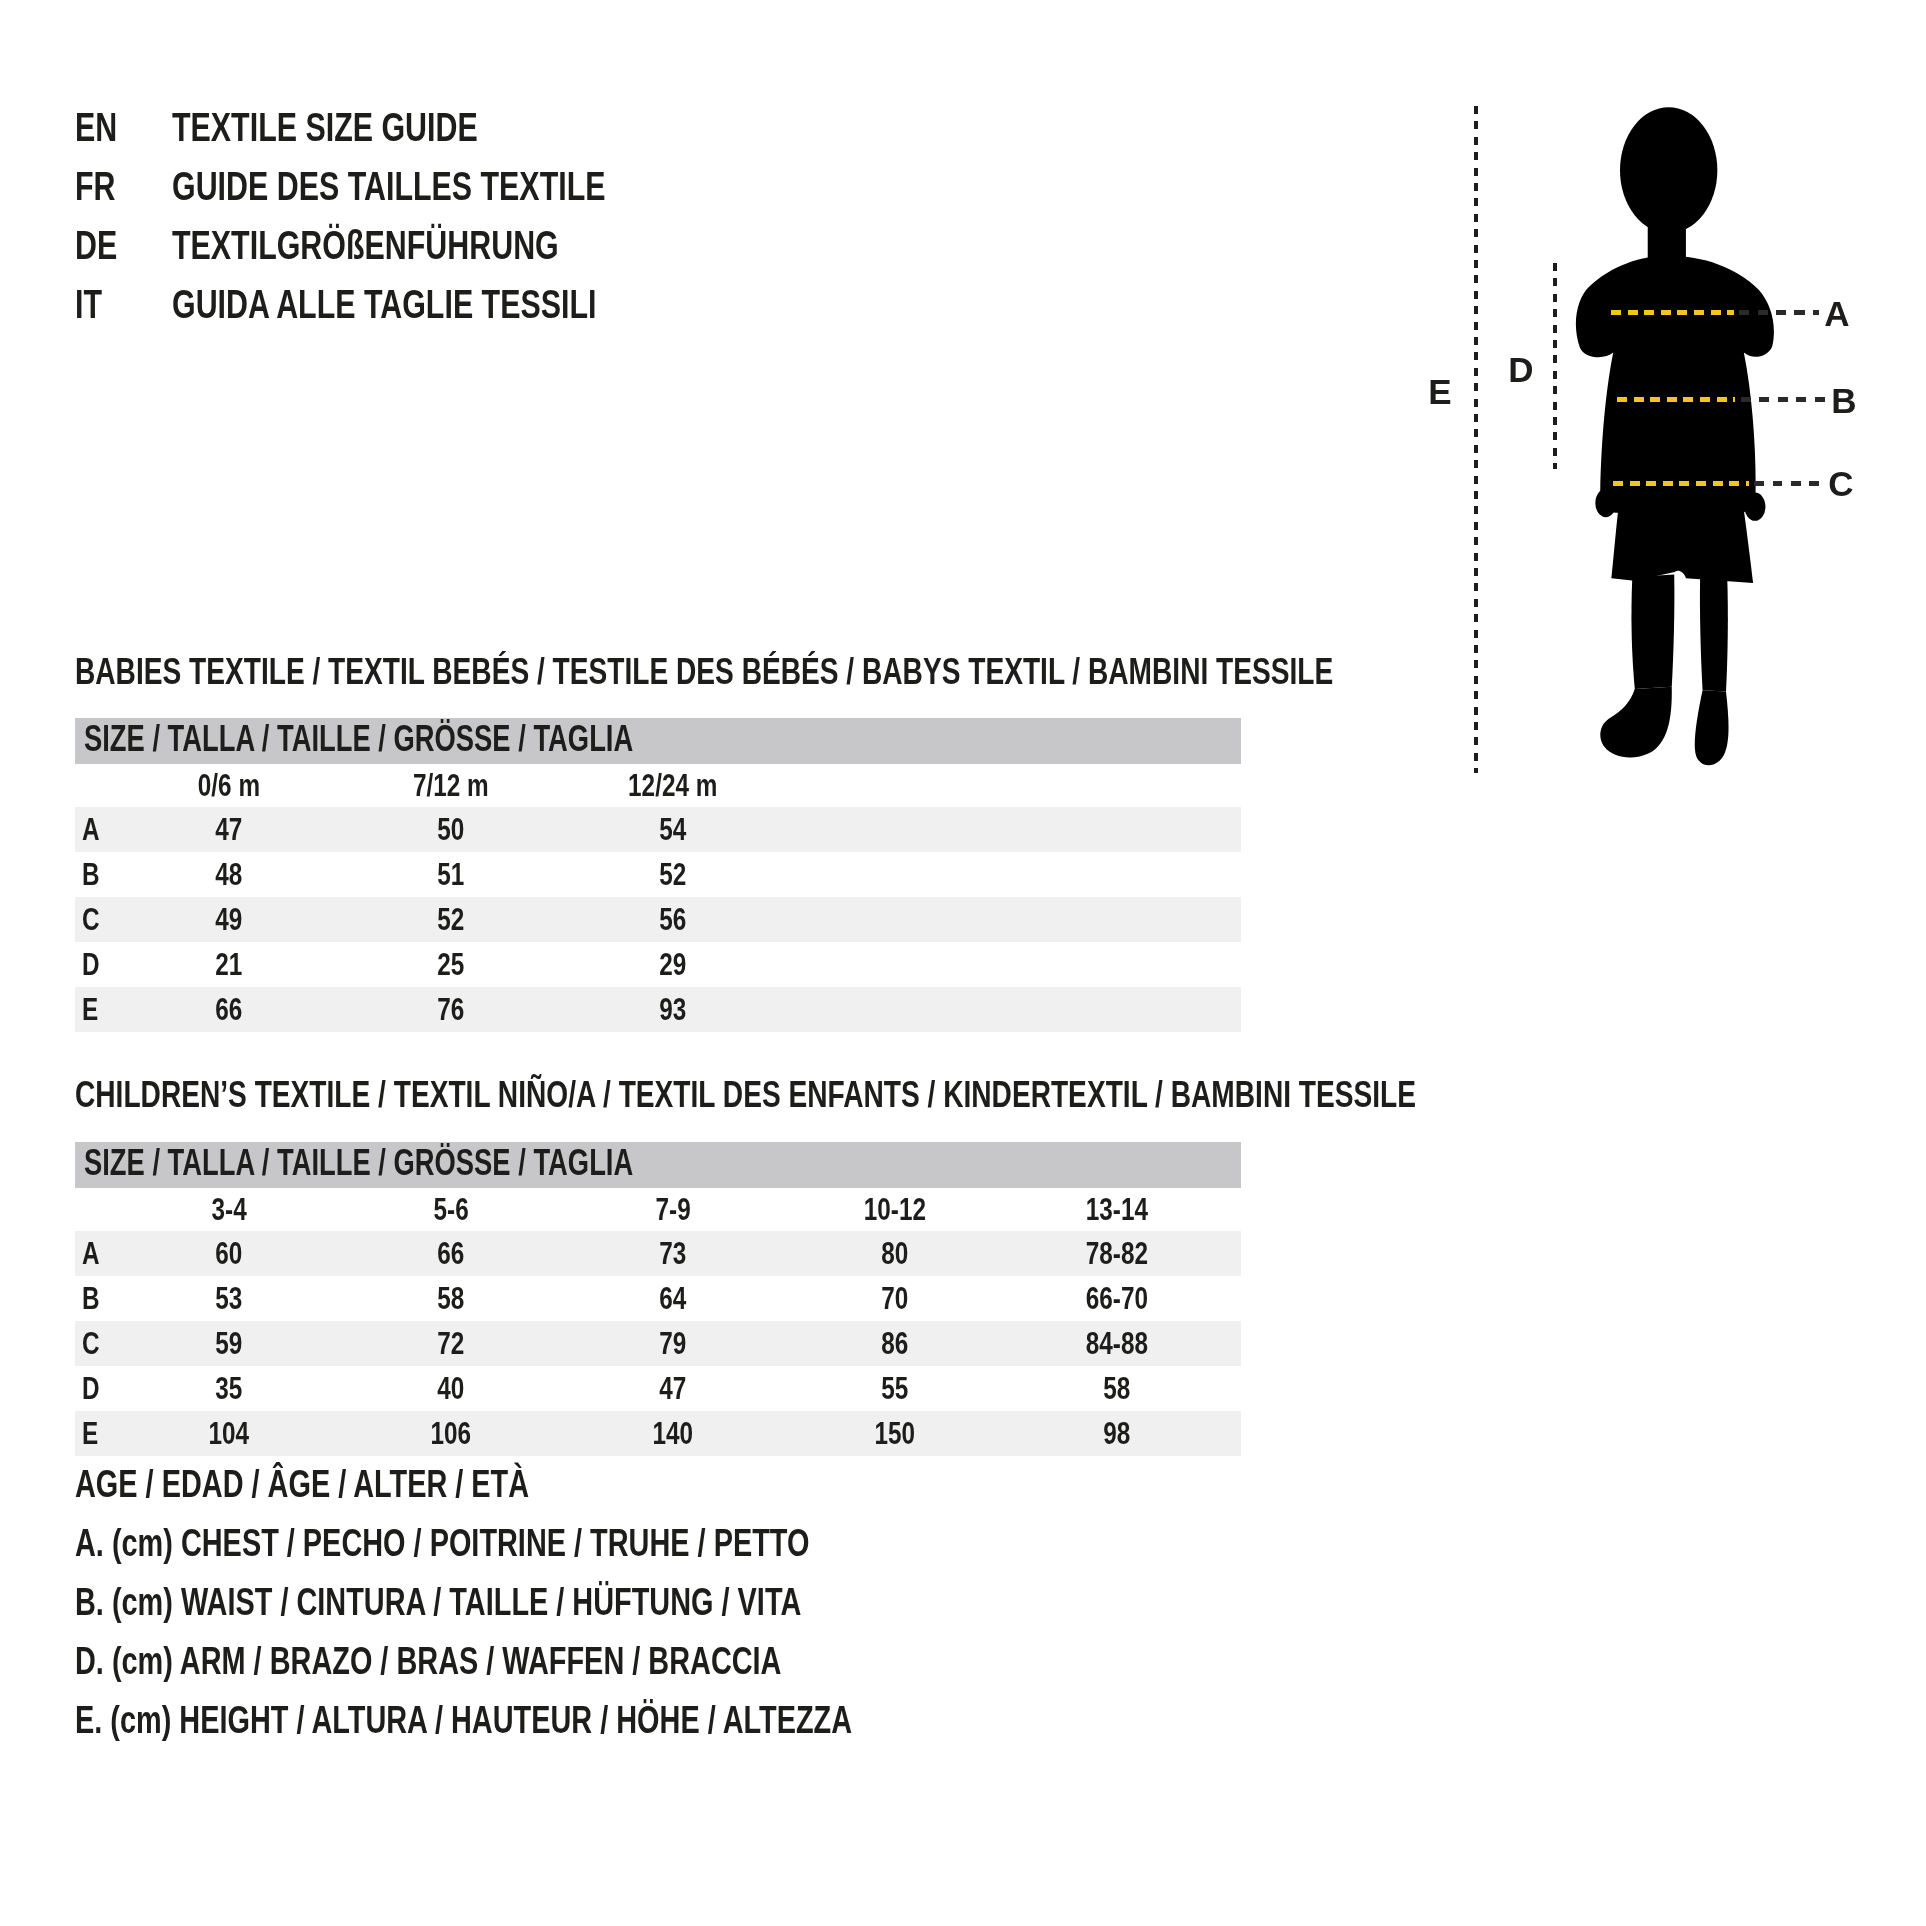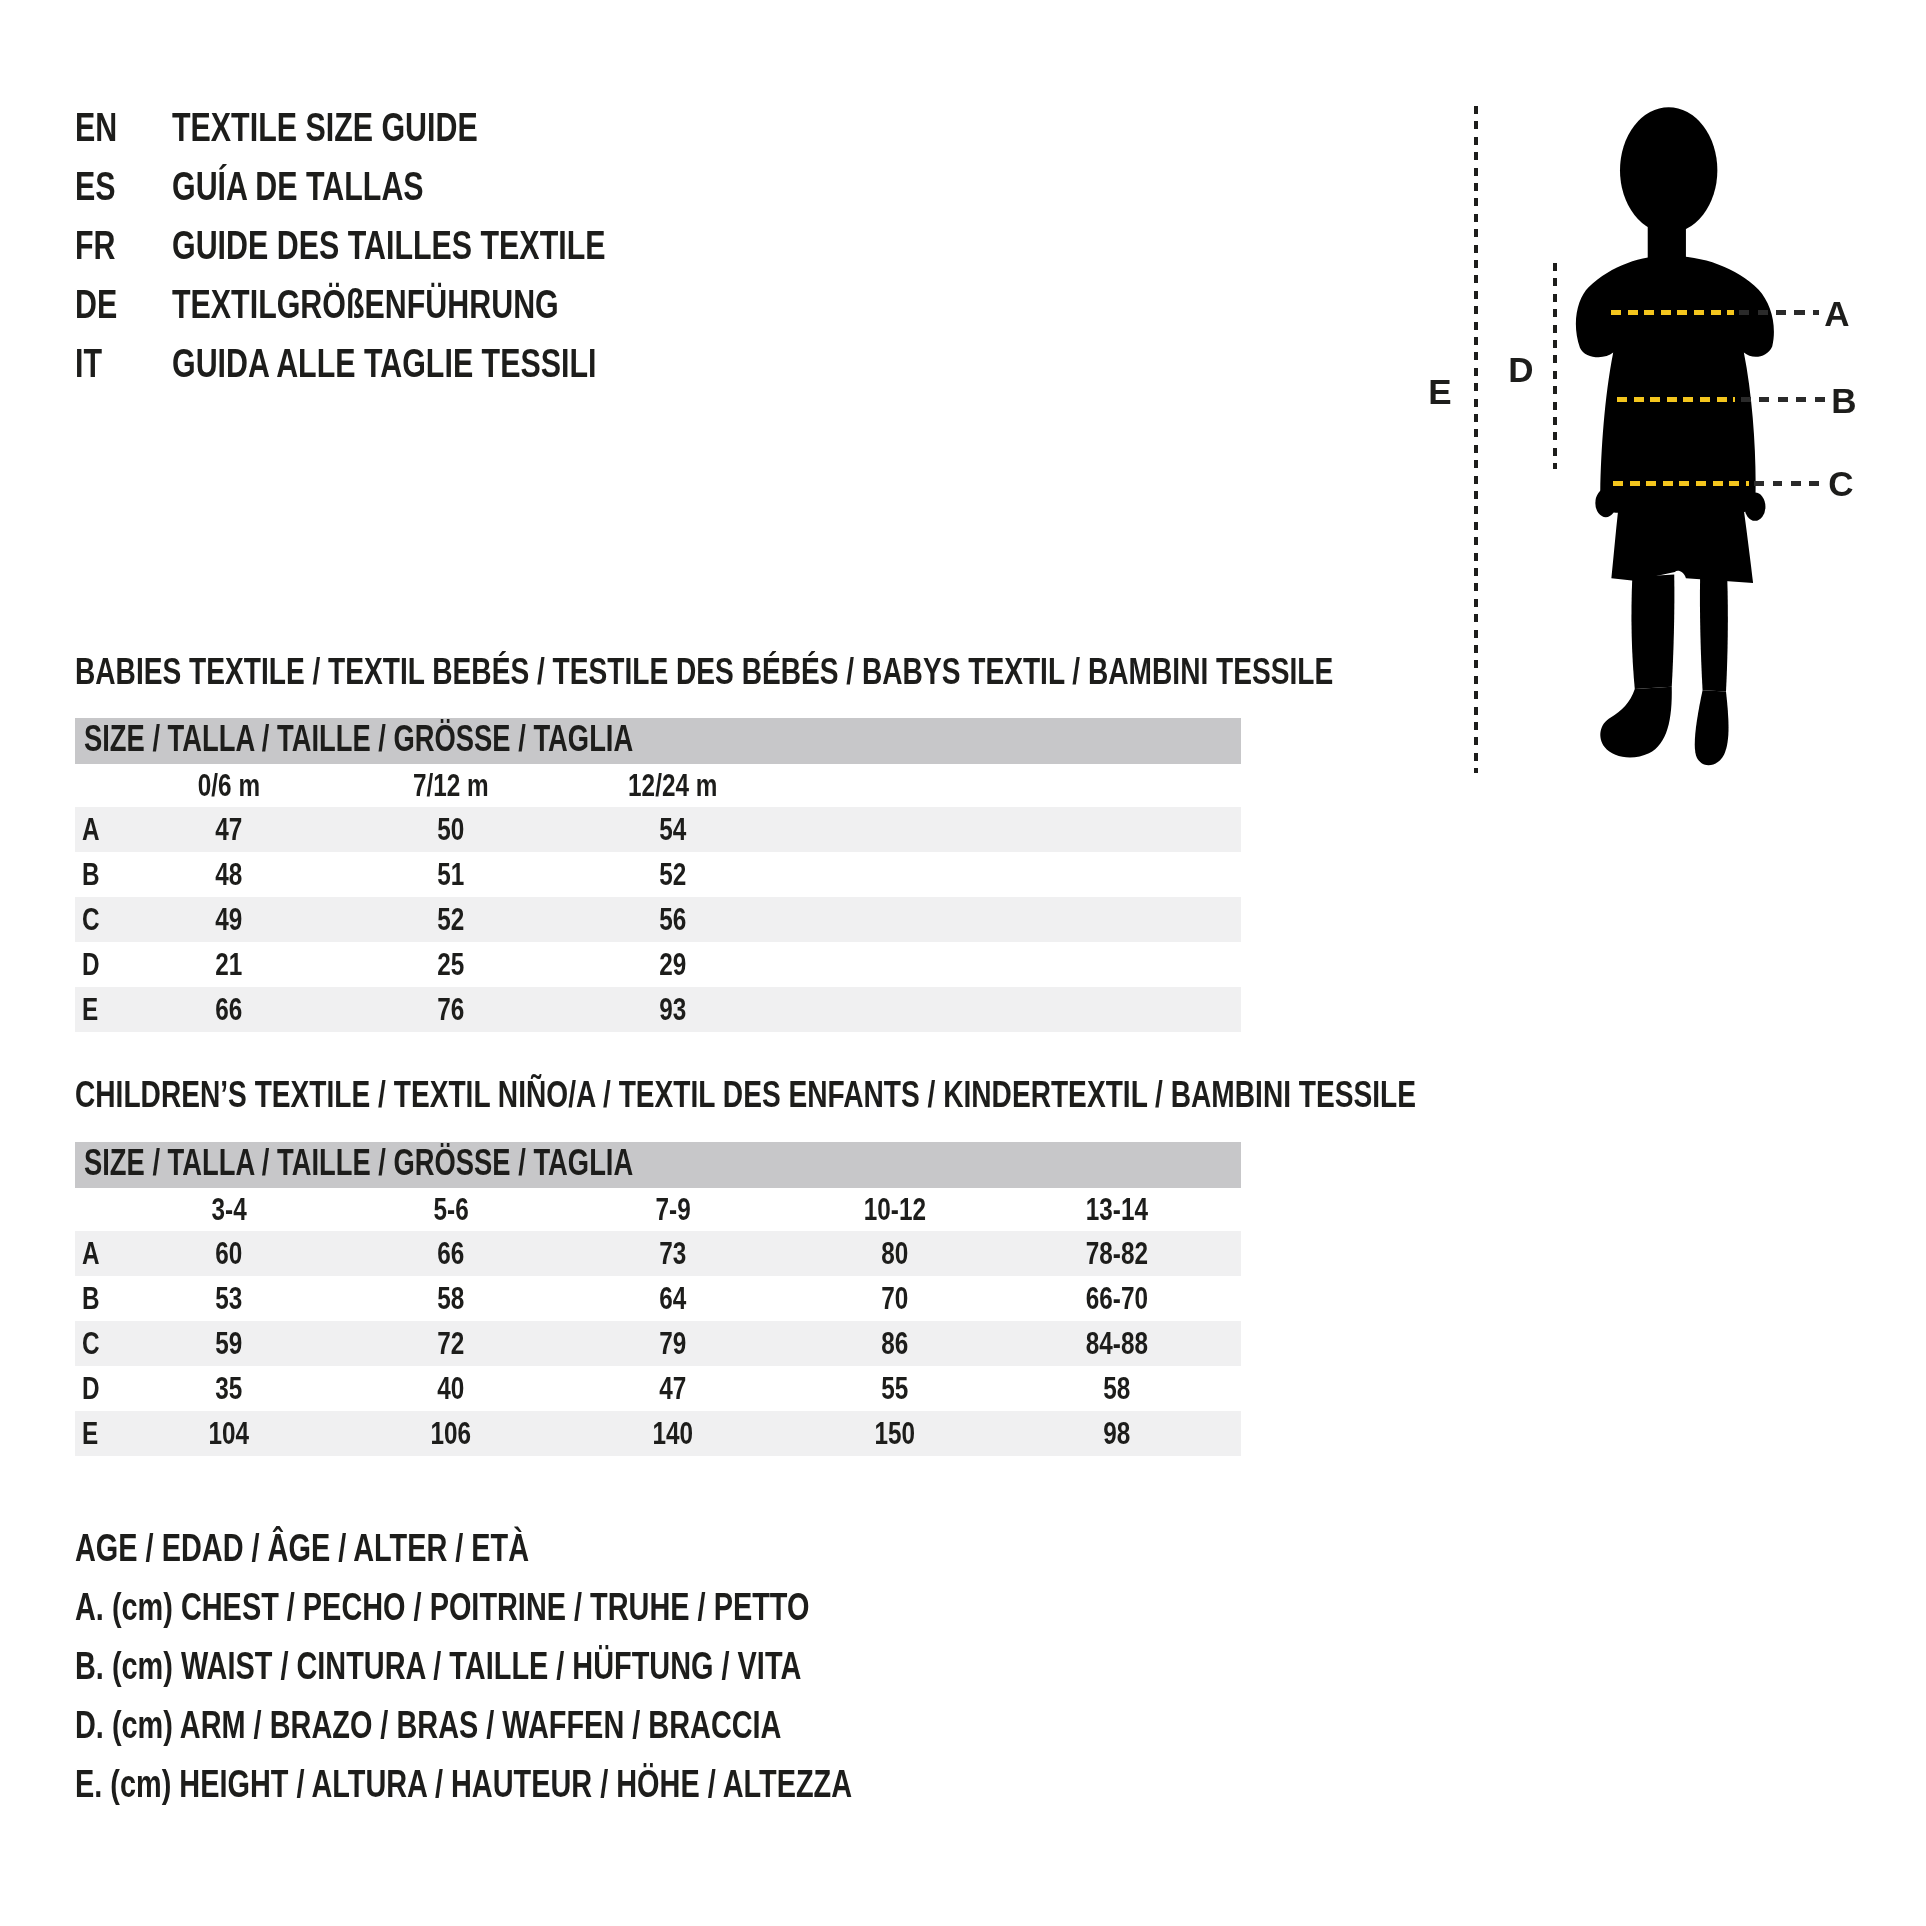--- a/index.html
+++ b/index.html
@@ -36,21 +36,21 @@
   .table-babies{top:718px;}
   .table-children{top:1142px;}
   .size-bar{height:46px;background:var(--bar);display:flex;align-items:flex-start;padding-left:8.6px;font-size:36px;box-sizing:border-box;}
   .trow{display:grid;grid-template-columns:var(--cols);height:45px;}
   .thead{height:43px;}
   .stripe{background:var(--stripe);}
   .cell{display:flex;align-items:center;justify-content:center;font-size:32px;overflow:visible;}
   .rlabel{justify-content:flex-start;padding-left:7.4px;}
 
   
-  .legend{position:absolute;left:75px;top:1519px;}
+  .legend{position:absolute;left:75px;top:1455px;}
   .legend-row{display:flex;align-items:center;height:59px;font-size:38px;}
 
   
   .vdots{position:absolute;width:4.3px;background:repeating-linear-gradient(180deg,var(--ink) 0 8px,transparent 8px 15.4px);}
   .e-line{left:1474px;top:106px;height:667px;}
   .d-line{left:1553px;top:263px;height:206px;}
   .measure-label{position:absolute;transform:translate(-50%,-50%);font-size:35px;font-weight:700;}
   .hdash{position:absolute;height:5px;}
   .dash-yellow{background:repeating-linear-gradient(90deg,var(--yellow) 0 10px,transparent 10px 16.6px);}
   .dash-black{background:repeating-linear-gradient(90deg,#2a2a2a 0 10px,transparent 10px 18.5px);}
@@ -58,24 +58,20 @@
 </style>
 </head>
 <body>
 
 <div class="page">
 
   <div class="languages">
       <div class="lang-row">
         <span class="lang-code"><span class="cond">EN</span></span>
         <span class="lang-title cond">TEXTILE SIZE GUIDE</span>
-      </div>
-      <div class="lang-row">
-        <span class="lang-code"><span class="cond">ES</span></span>
-        <span class="lang-title cond">GUÍA DE TALLAS</span>
       </div>
       <div class="lang-row">
         <span class="lang-code"><span class="cond">FR</span></span>
         <span class="lang-title cond">GUIDE DES TAILLES TEXTILE</span>
       </div>
       <div class="lang-row">
         <span class="lang-code"><span class="cond">DE</span></span>
         <span class="lang-title cond">TEXTILGRÖßENFÜHRUNG</span>
       </div>
       <div class="lang-row">

